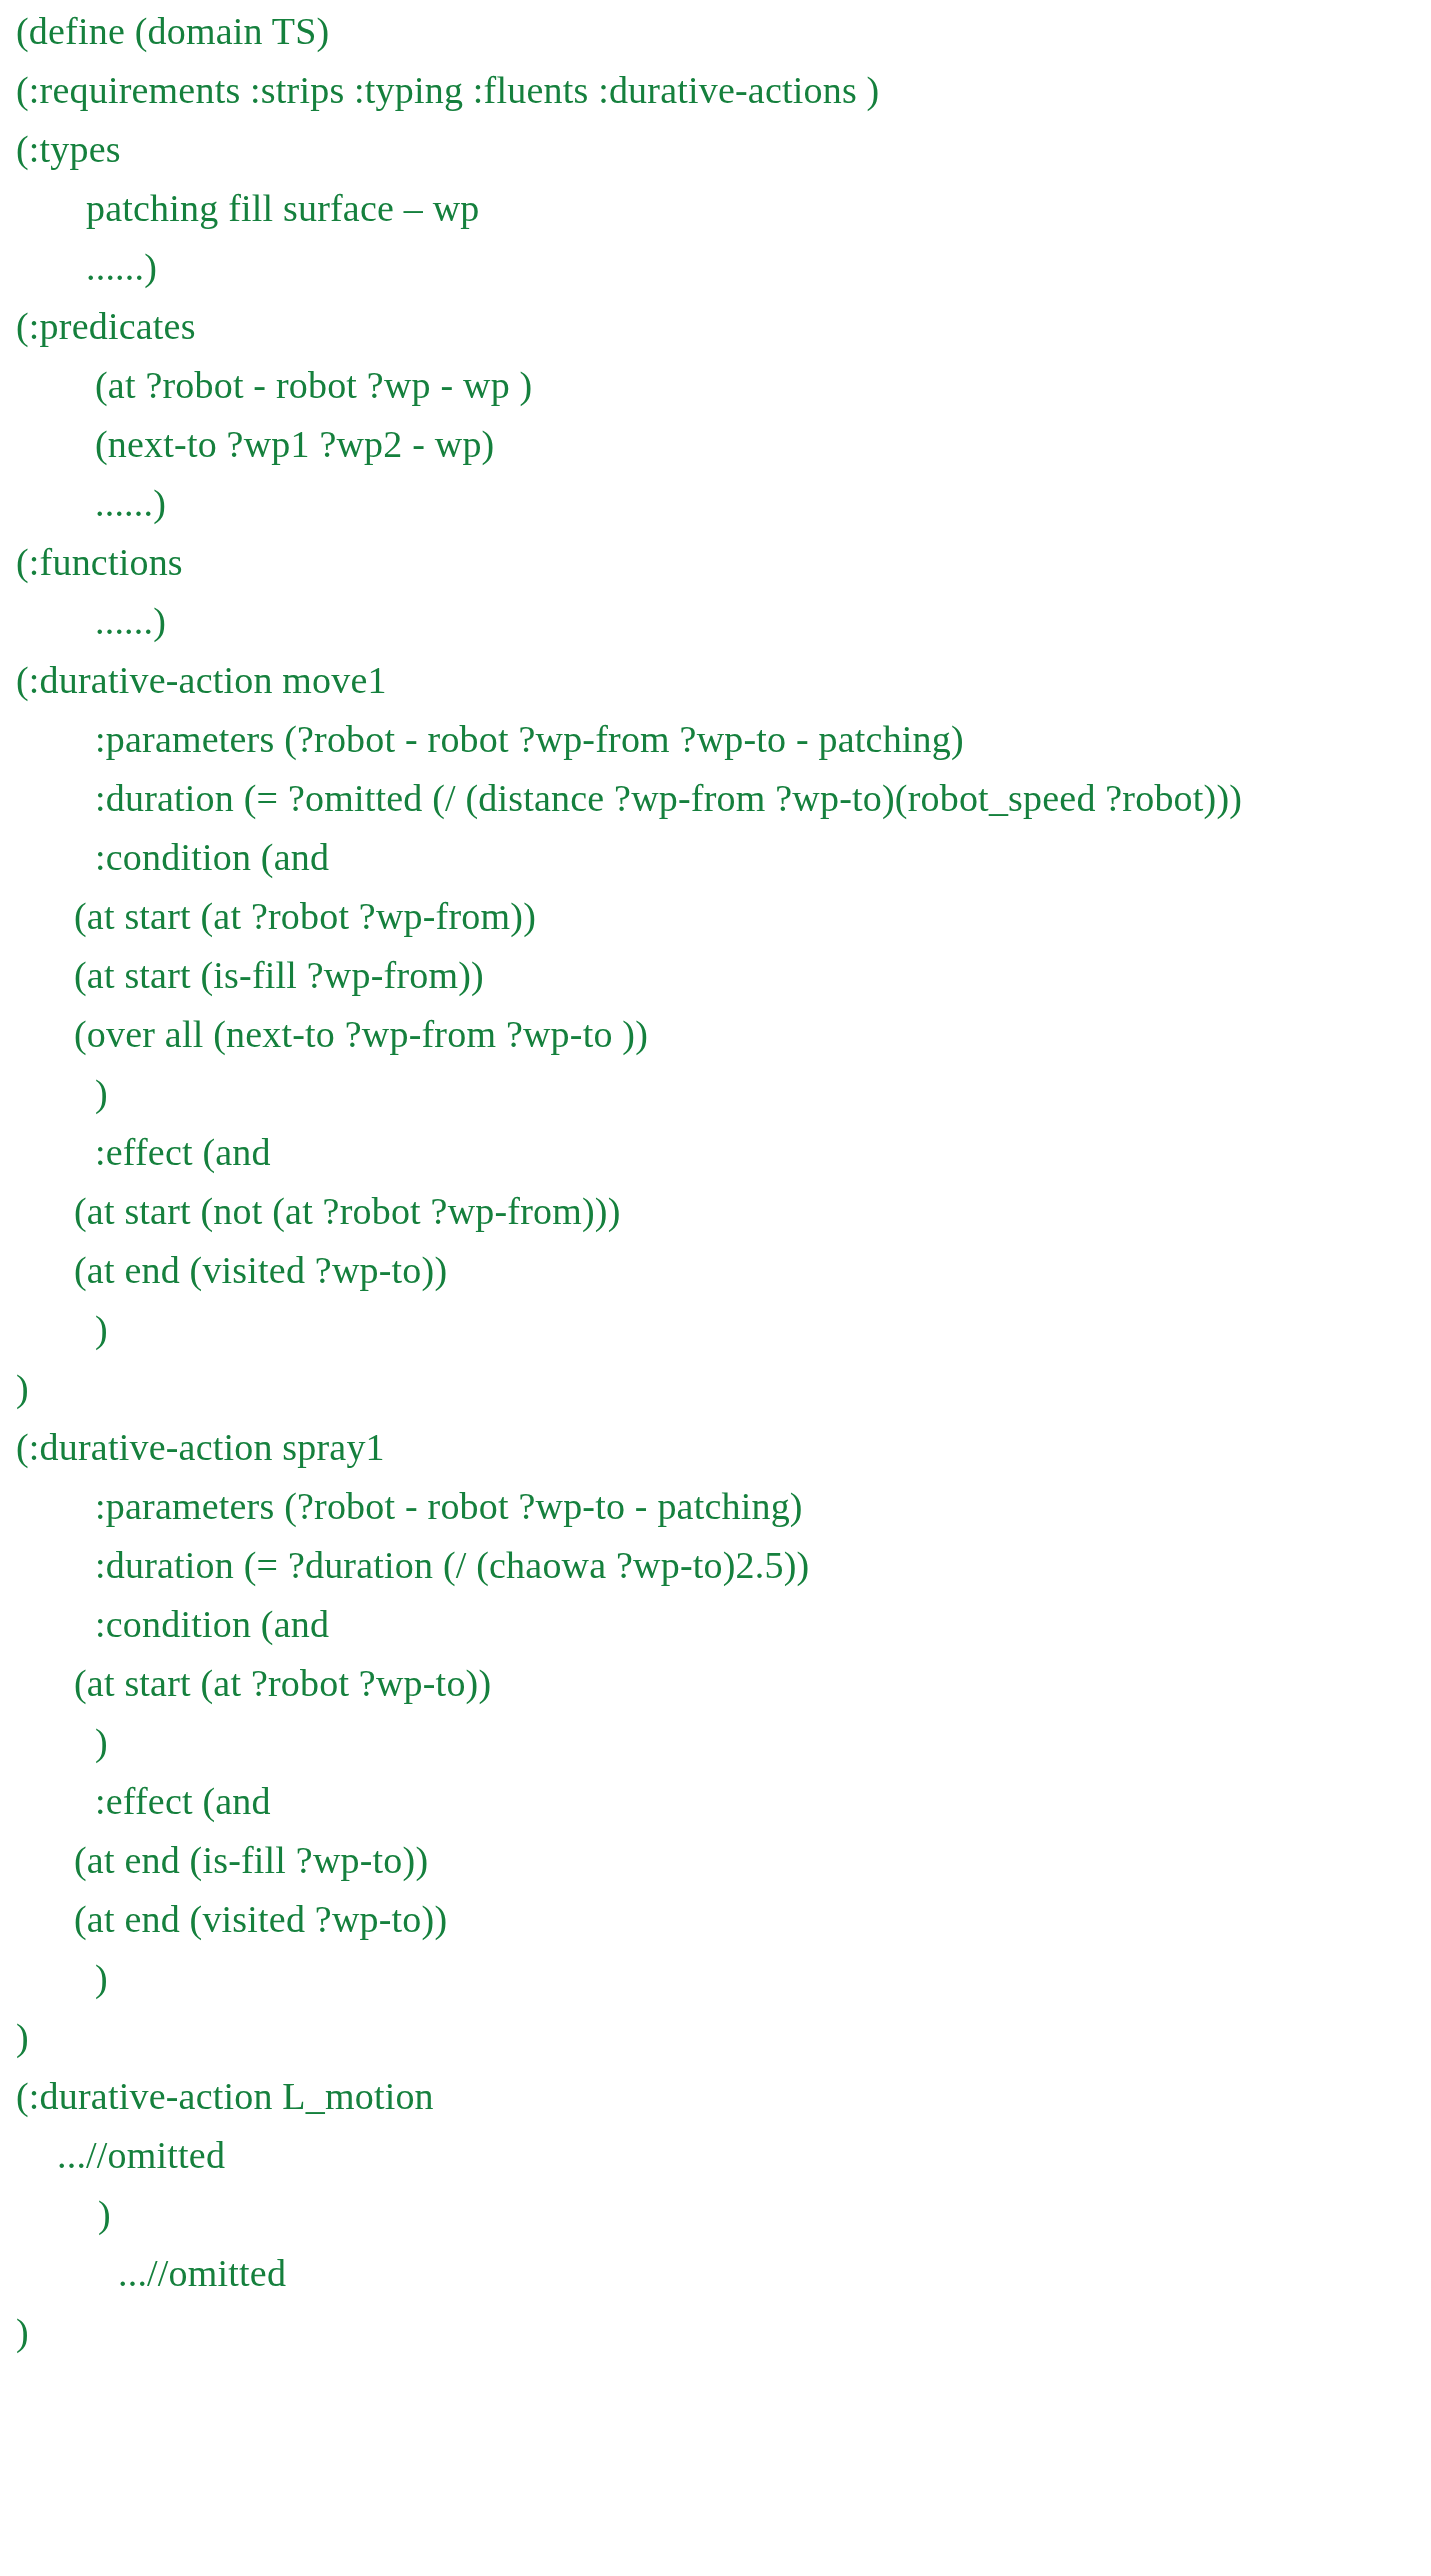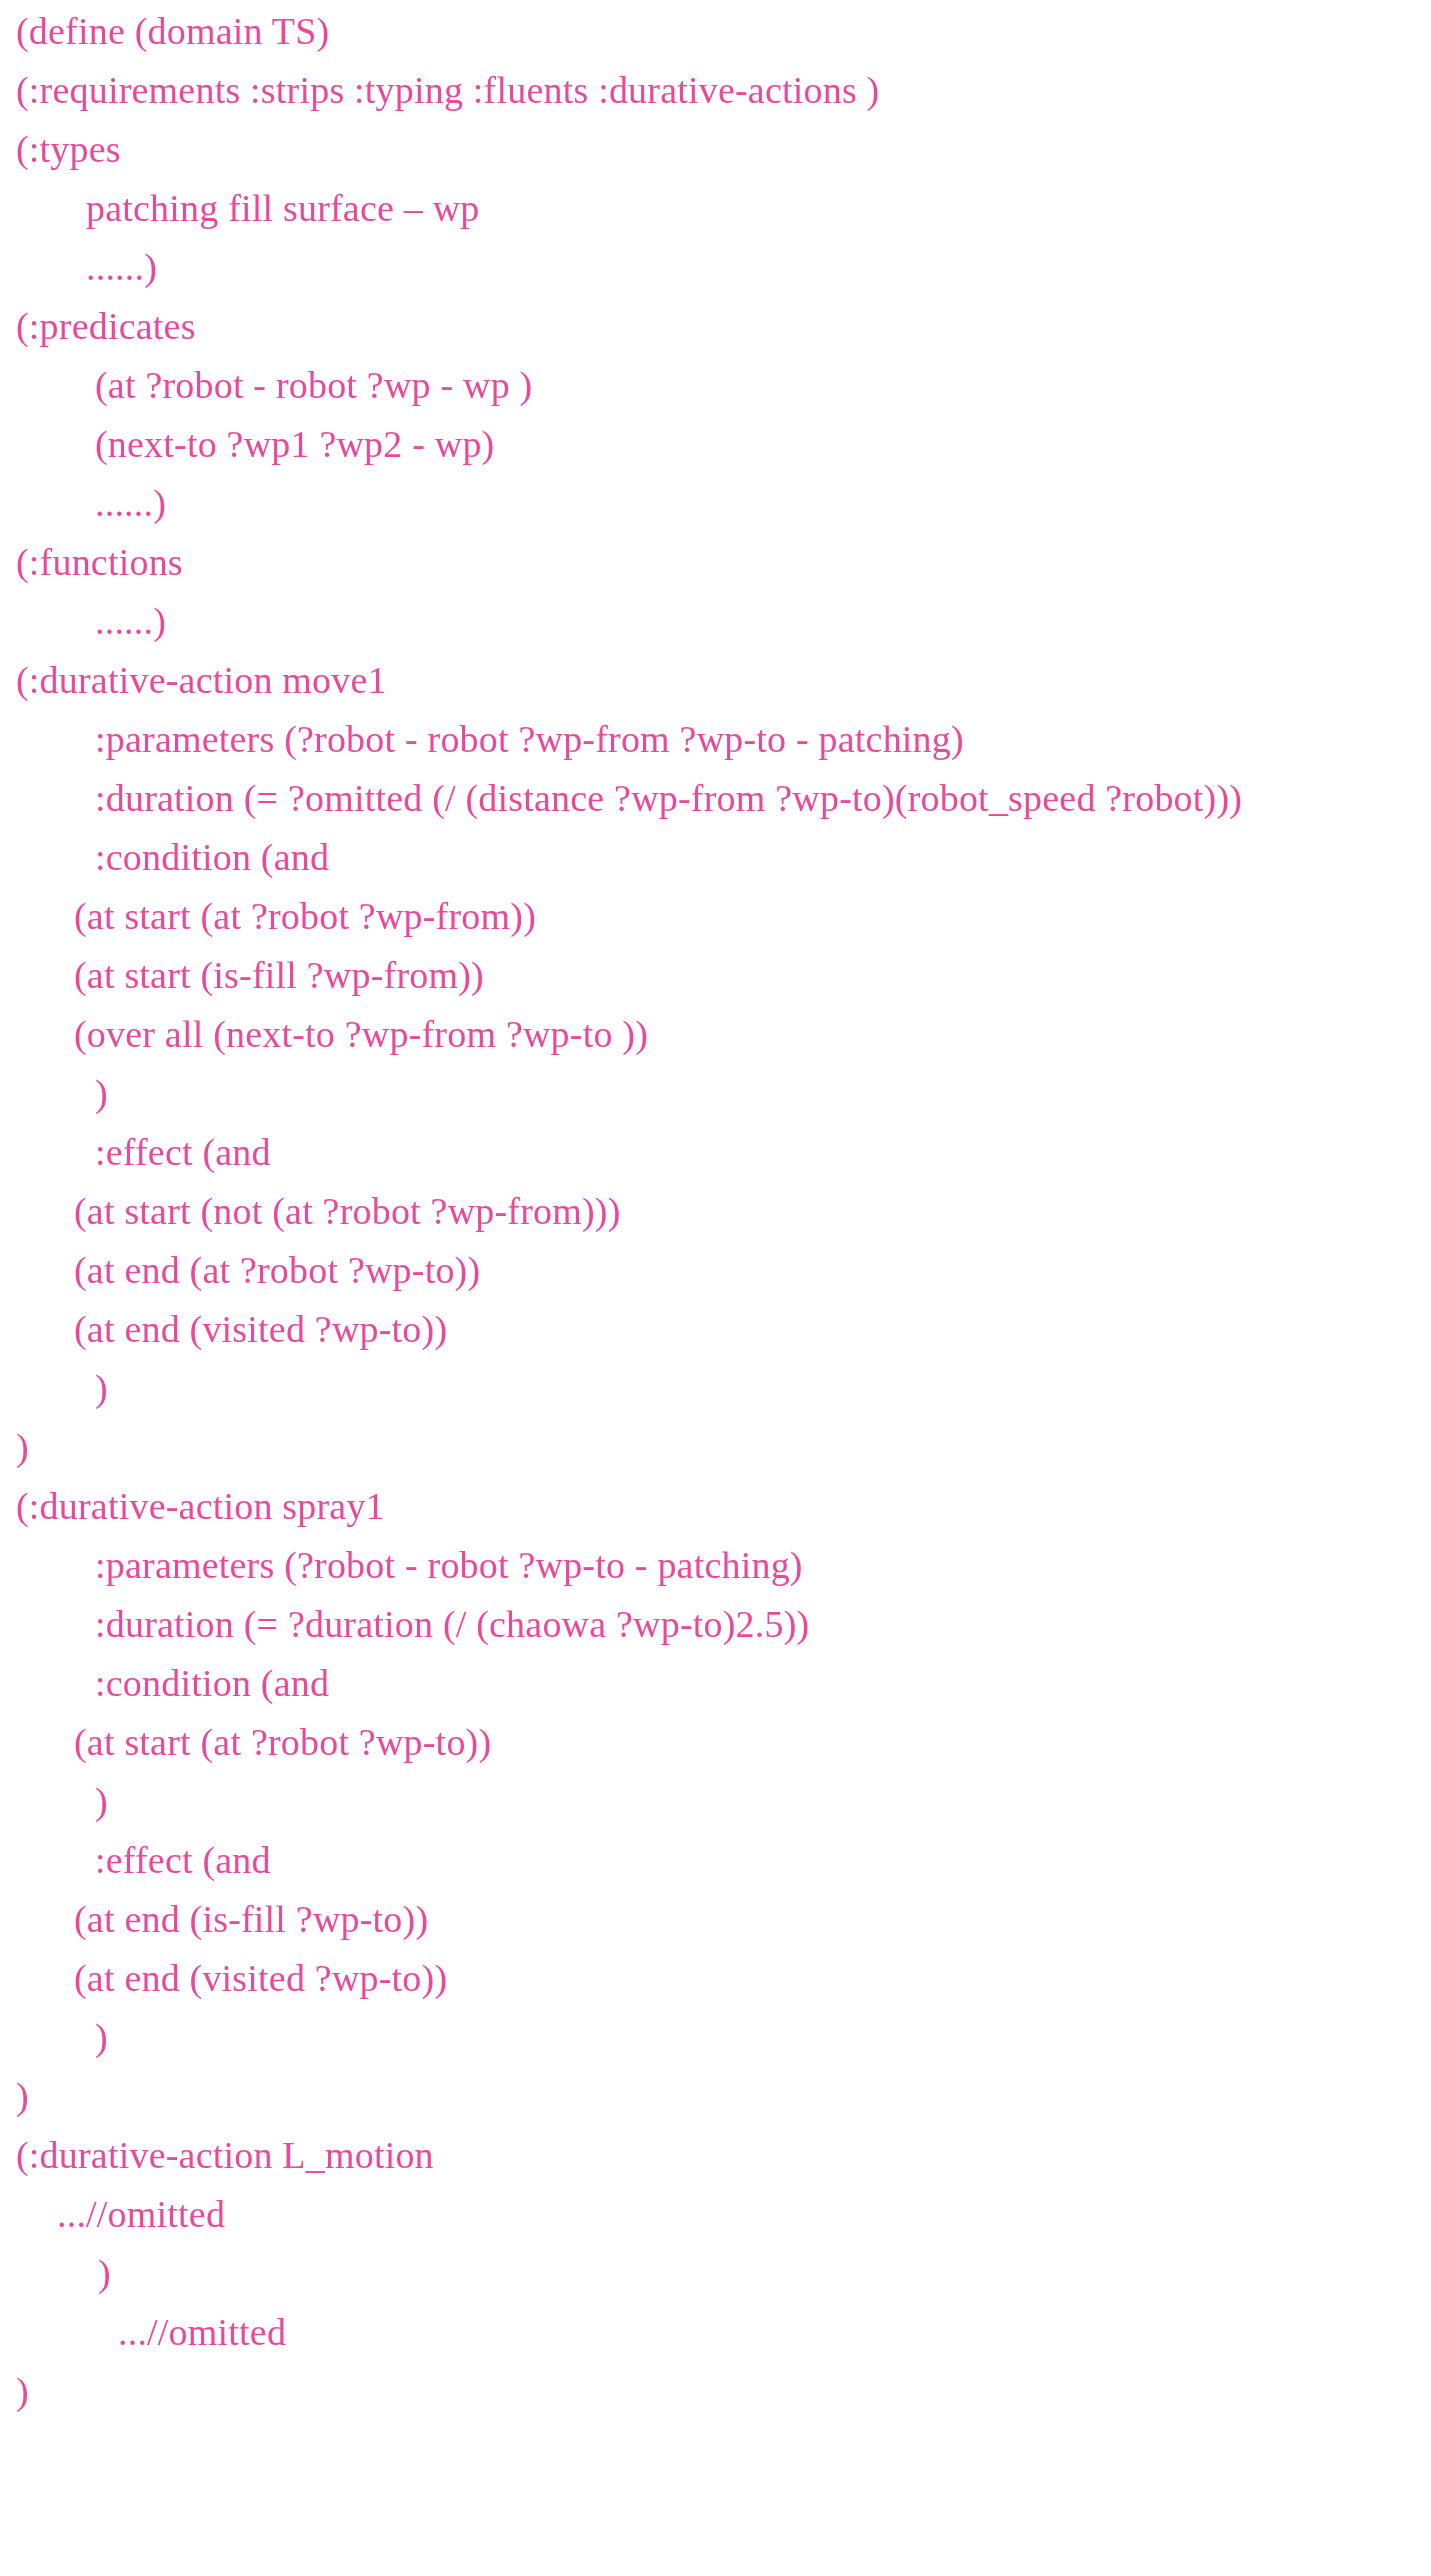--- a/index.html
+++ b/index.html
@@ -14,21 +14,21 @@
       overflow: hidden;
     }
     .code {
       position: absolute;
       left: 0;
       top: 2.4px;
       width: 1249px;
       font-family: "Liberation Serif", "DejaVu Serif", serif;
       font-size: 38px;
       line-height: 59px;
-      color: #ec4899;
+      color: #15803d;
     }
     .line {
       display: block;
       height: 59px;
       white-space: pre;
       letter-spacing: 0.2px;
     }
     .i0 { padding-left: 16px; }
     .i0b { padding-left: 57px; }
     .i1 { padding-left: 95px; }
@@ -55,21 +55,20 @@
   <span class="line i0">(:durative-action move1</span>
   <span class="line i1">:parameters (?robot - robot ?wp-from ?wp-to - patching)</span>
   <span class="line i1">:duration (= ?omitted (/ (distance ?wp-from ?wp-to)(robot_speed ?robot)))</span>
   <span class="line i1">:condition (and</span>
   <span class="line i2">(at start (at ?robot ?wp-from))</span>
   <span class="line i2">(at start (is-fill ?wp-from))</span>
   <span class="line i2">(over all (next-to ?wp-from ?wp-to ))</span>
   <span class="line i1">)</span>
   <span class="line i1">:effect (and</span>
   <span class="line i2">(at start (not (at ?robot ?wp-from)))</span>
-  <span class="line i2">(at end (at ?robot ?wp-to))</span>
   <span class="line i2">(at end (visited ?wp-to))</span>
   <span class="line i1">)</span>
   <span class="line i0">)</span>
   <span class="line i0">(:durative-action spray1</span>
   <span class="line i1">:parameters (?robot - robot ?wp-to - patching)</span>
   <span class="line i1">:duration (= ?duration (/ (chaowa ?wp-to)2.5))</span>
   <span class="line i1">:condition (and</span>
   <span class="line i2">(at start (at ?robot ?wp-to))</span>
   <span class="line i1">)</span>
   <span class="line i1">:effect (and</span>

